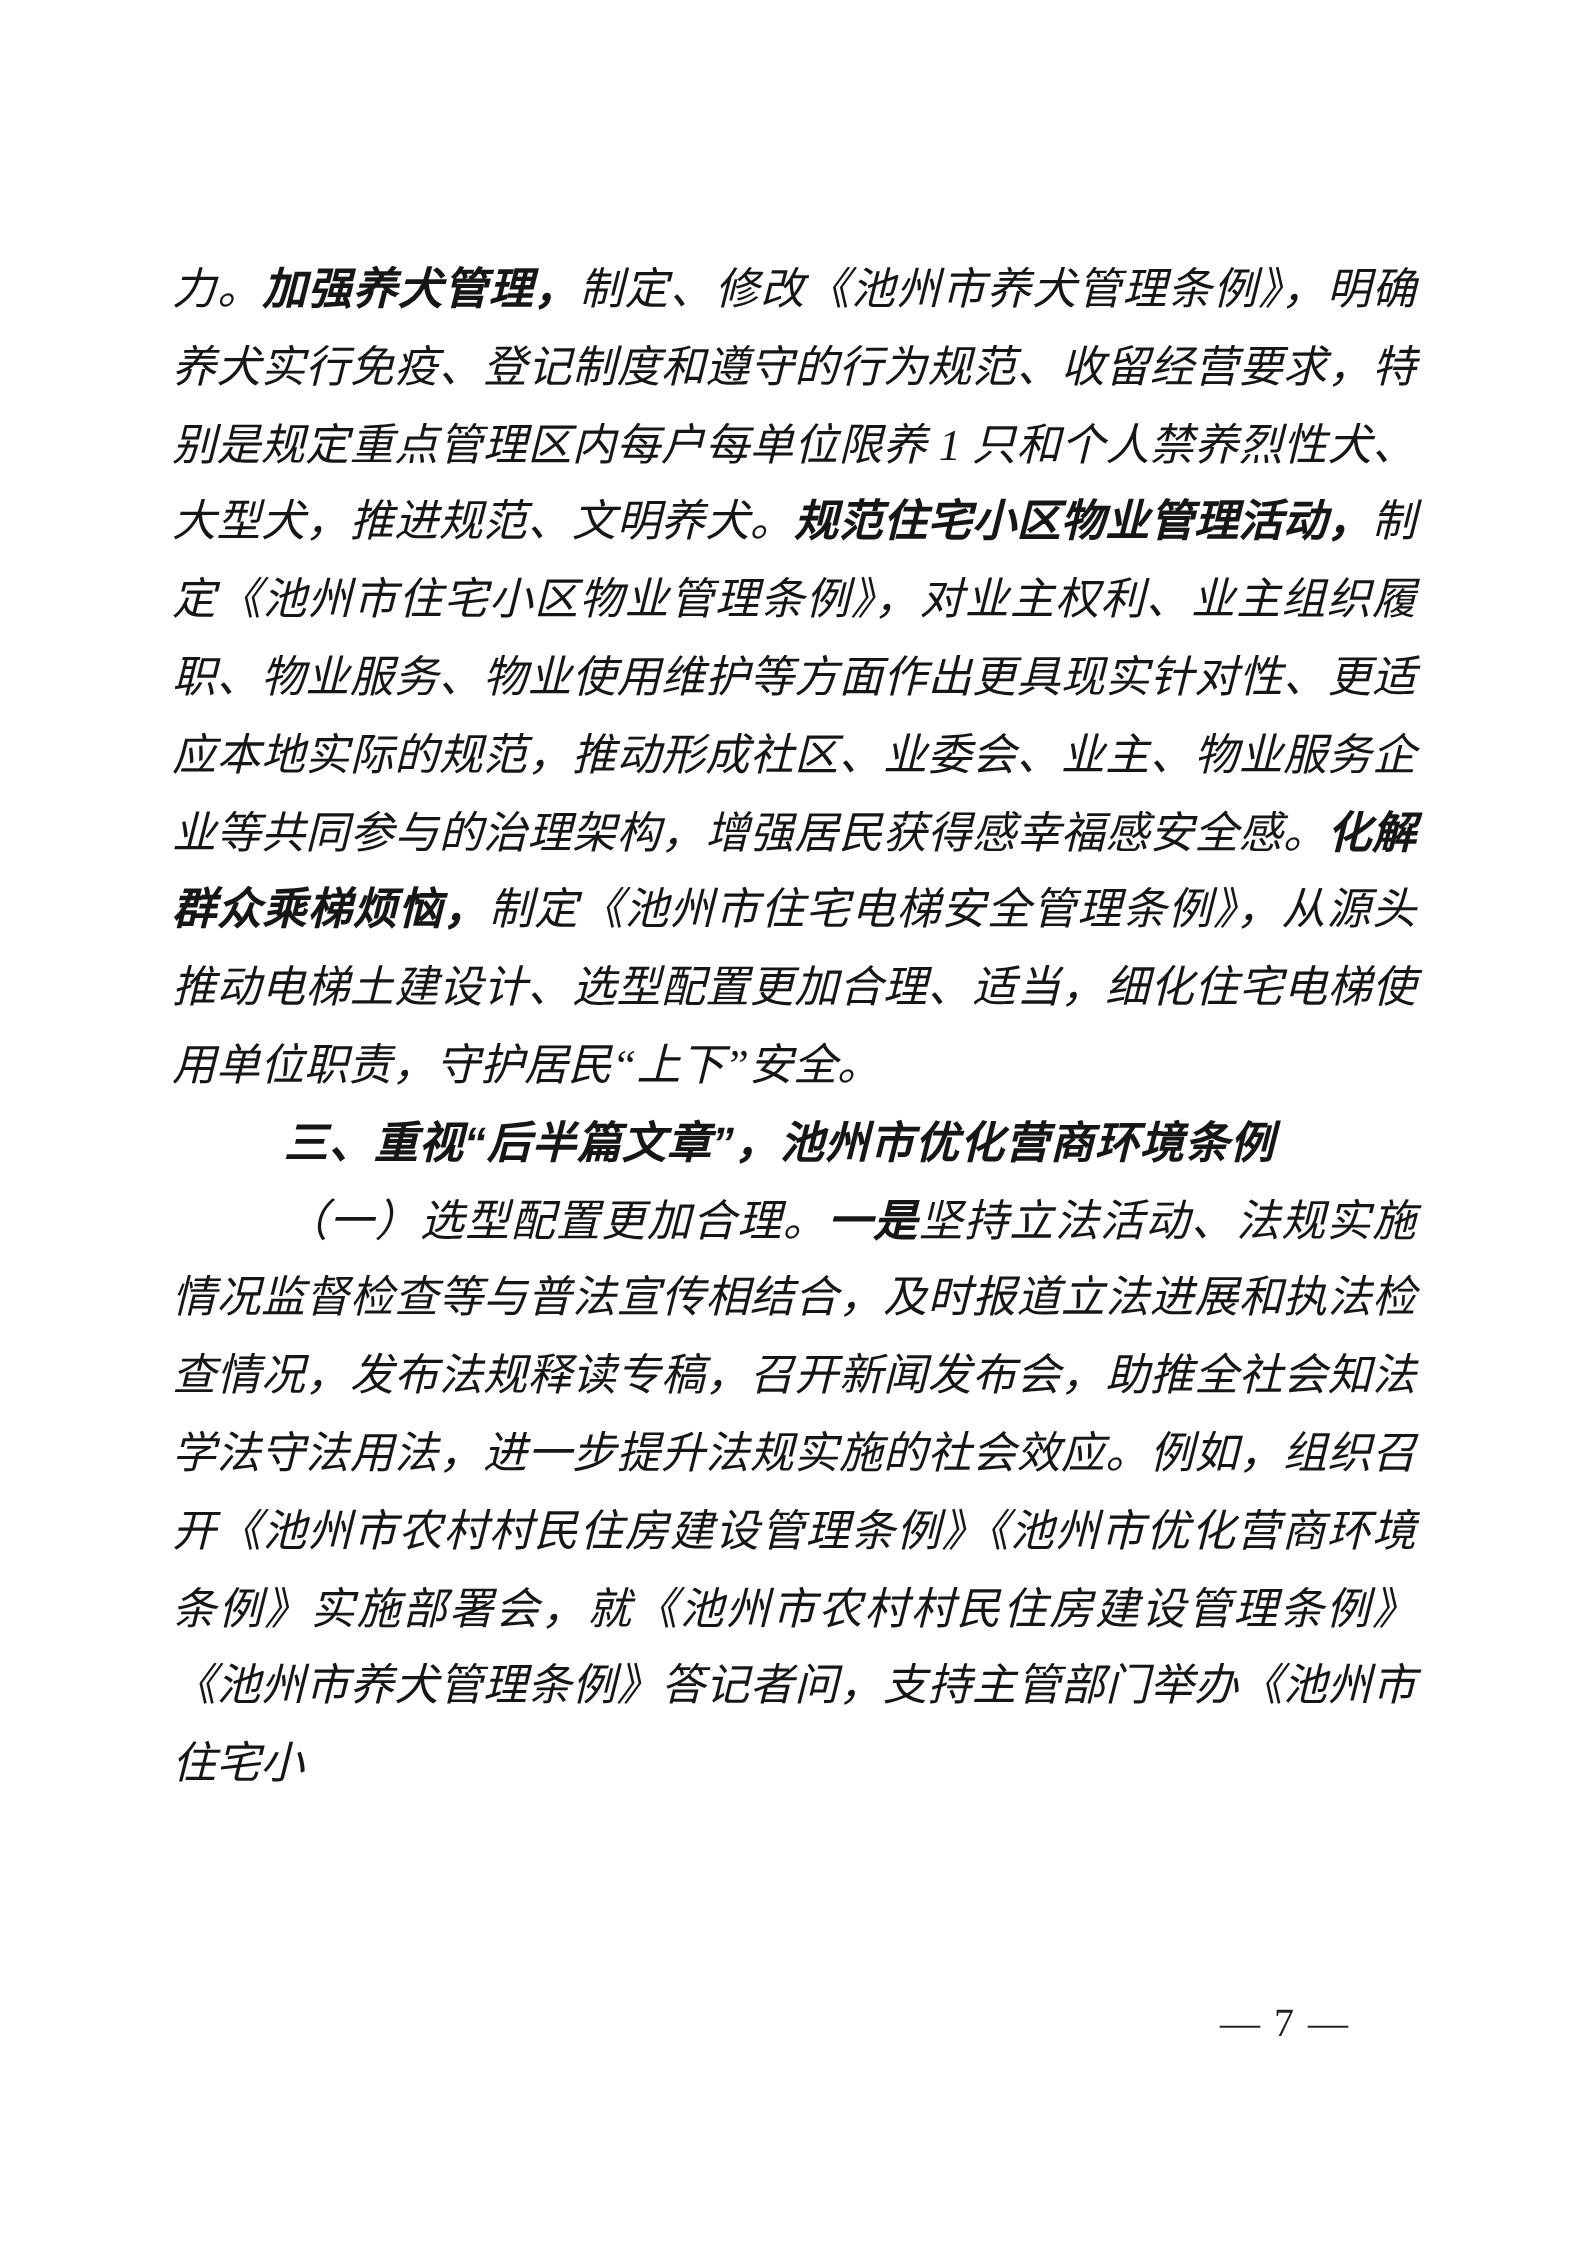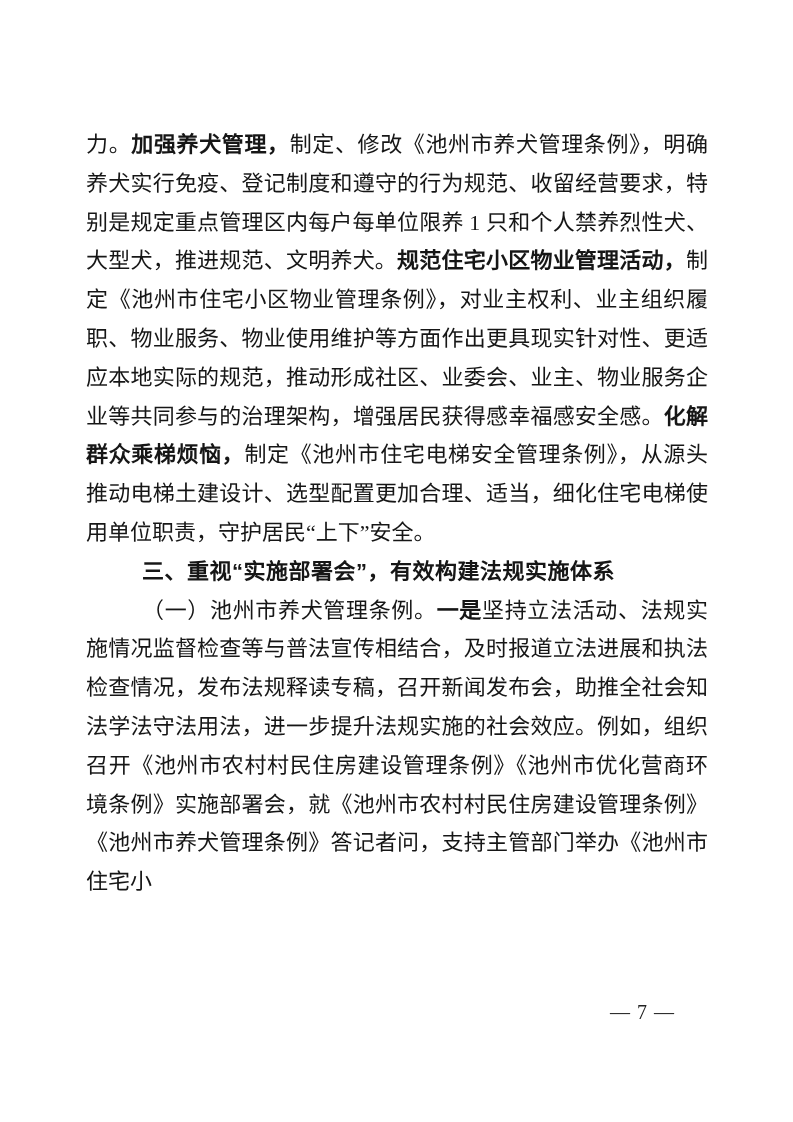--- a/index.html
+++ b/index.html
@@ -17,20 +17,21 @@
   }
   .text-block {
     position: absolute;
     left: 86px;
     top: 126px;
     width: 622px;
     font-size: 22px;
     line-height: 38.8px;
     color: #161616;
     text-align: justify;
+    font-style: italic;
   }
   .para {
     margin: 0;
     padding: 0;
   }
   .para.indent {
     text-indent: 56px;
   }
   .para .bold {
     font-weight: 700;
@@ -49,17 +50,17 @@
     letter-spacing: 1px;
     font-family: "Liberation Serif", serif;
   }
 </style>
 </head>
 <body>
 
 <div class="page">
   <section class="text-block">
       <p class="para"><span>力。</span><span class="bold">加强养犬管理，</span><span>制定、修改《池州市养犬管理条例》，明确养犬实行免疫、登记制度和遵守的行为规范、收留经营要求，特别是规定重点管理区内每户每单位限养 1 只和个人禁养烈性犬、大型犬，推进规范、文明养犬。</span><span class="bold">规范住宅小区物业管理活动，</span><span>制定《池州市住宅小区物业管理条例》，对业主权利、业主组织履职、物业服务、物业使用维护等方面作出更具现实针对性、更适应本地实际的规范，推动形成社区、业委会、业主、物业服务企业等共同参与的治理架构，增强居民获得感幸福感安全感。</span><span class="bold">化解群众乘梯烦恼，</span><span>制定《池州市住宅电梯安全管理条例》，从源头推动电梯土建设计、选型配置更加合理、适当，细化住宅电梯使用单位职责，守护居民“上下”安全。</span></p>
-      <p class="para heading indent"><span class="bold">三、重视“实施部署会”，有效构建法规实施体系</span></p>
-      <p class="para indent"><span>（一）池州市养犬管理条例。</span><span class="bold">一是</span><span>坚持立法活动、法规实施情况监督检查等与普法宣传相结合，及时报道立法进展和执法检查情况，发布法规释读专稿，召开新闻发布会，助推全社会知法学法守法用法，进一步提升法规实施的社会效应。例如，组织召开《池州市农村村民住房建设管理条例》《池州市优化营商环境条例》实施部署会，就《池州市农村村民住房建设管理条例》《池州市养犬管理条例》答记者问，支持主管部门举办《池州市住宅小</span></p>
+      <p class="para heading indent"><span class="bold">三、重视“后半篇文章”，池州市优化营商环境条例</span></p>
+      <p class="para indent"><span>（一）选型配置更加合理。</span><span class="bold">一是</span><span>坚持立法活动、法规实施情况监督检查等与普法宣传相结合，及时报道立法进展和执法检查情况，发布法规释读专稿，召开新闻发布会，助推全社会知法学法守法用法，进一步提升法规实施的社会效应。例如，组织召开《池州市农村村民住房建设管理条例》《池州市优化营商环境条例》实施部署会，就《池州市农村村民住房建设管理条例》《池州市养犬管理条例》答记者问，支持主管部门举办《池州市住宅小</span></p>
     </section>
   <div class="page-number">— 7 —</div>
 </div>
 
 </body></html>

